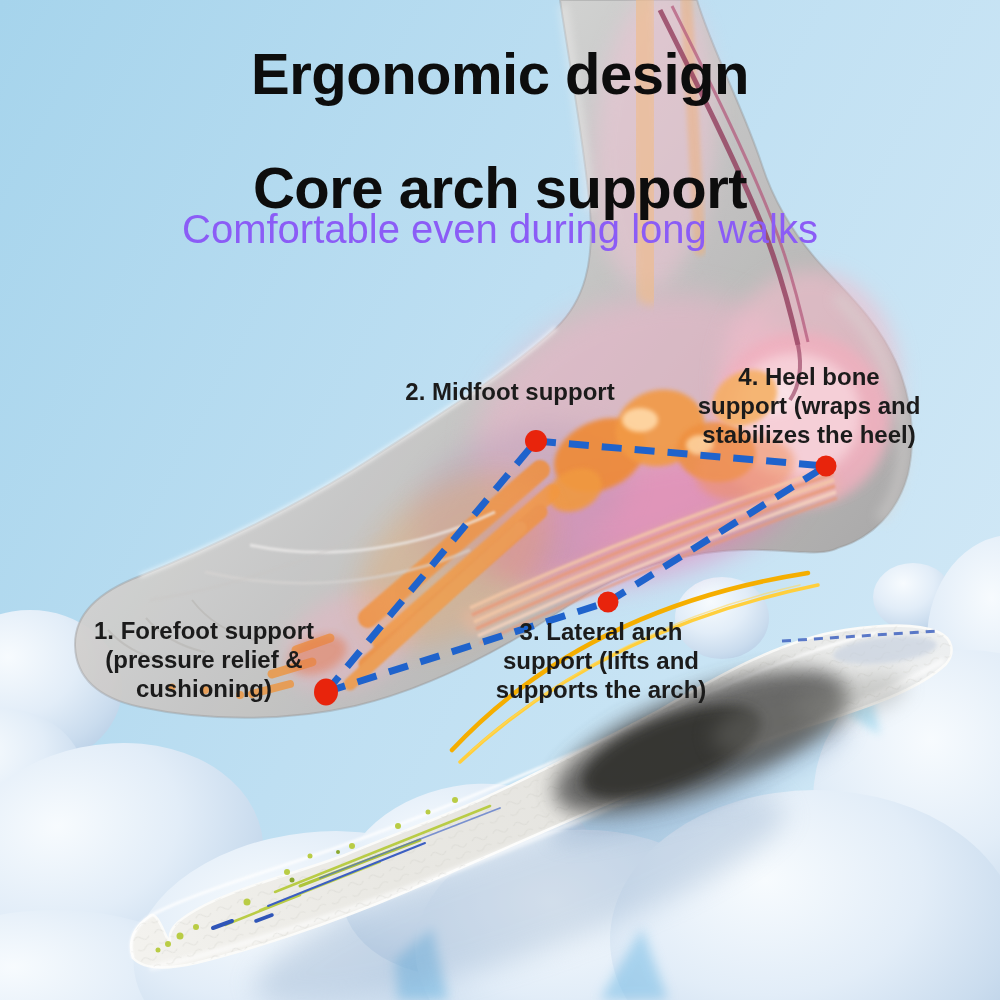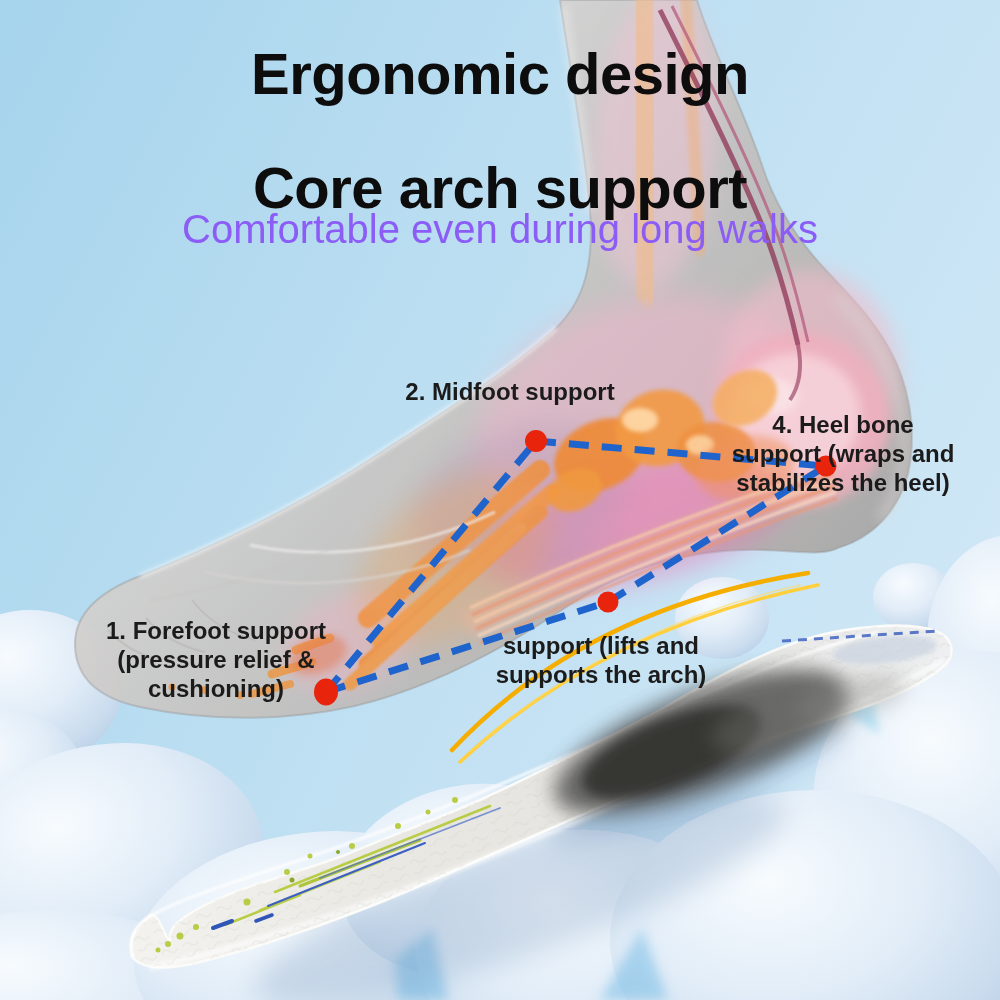--- a/index.html
+++ b/index.html
@@ -9,24 +9,24 @@
     background:linear-gradient(118deg,#a6d4ec 0%,#bedff2 45%,#d5eaf7 100%);
   }
   .stage{position:relative;width:1000px;height:788px;}
   .stage svg{position:absolute;left:0;top:0;}
   .txt{position:absolute;transform:translate(-50%,-50%);text-align:center;white-space:nowrap;color:#141414;}
   .title-line{font-size:58px;font-weight:700;letter-spacing:-0.5px;color:#0d0d0d;line-height:1;}
   #title1{left:500px;top:74px;}
   #title2{left:500px;top:165px;margin-top:23px;}
   #subtitle{left:500px;top:229px;font-size:40px;font-weight:400;color:#8b5cf6;line-height:1;}
   .callout{font-size:24px;font-weight:700;line-height:29px;color:#1b1b1b;}
-  #label-forefoot{left:216px;top:659px;}
+  #label-forefoot{left:204px;top:659px;}
   #label-midfoot{left:486px;top:391px;margin-left:24px;}
   #label-lateral{left:601px;top:660px;}
-  #label-heel{left:843px;top:405px;margin-top:48px;}
+  #label-heel{left:809px;top:405px;}
 </style>
 </head>
 <body>
 
 <div class="stage">
 
 <svg width="1000" height="1000" viewBox="0 0 1000 1000">
   <defs>
     <filter id="b1" x="-40%" y="-40%" width="180%" height="180%">
           <feGaussianBlur stdDeviation="1"></feGaussianBlur>
@@ -249,17 +249,18 @@
   <div>4. Heel bone</div>
   <div>support (wraps and</div>
   <div>stabilizes the heel)</div>
 </div>
 <div id="label-forefoot" class="txt callout">
   <div>1. Forefoot support</div>
   <div>(pressure relief &amp;</div>
   <div>cushioning)</div>
 </div>
 <div id="label-lateral" class="txt callout">
+  <div>3. Lateral arch</div>
   <div>support (lifts and</div>
   <div>supports the arch)</div>
 </div>
 
 </div>
 
 </body></html>

